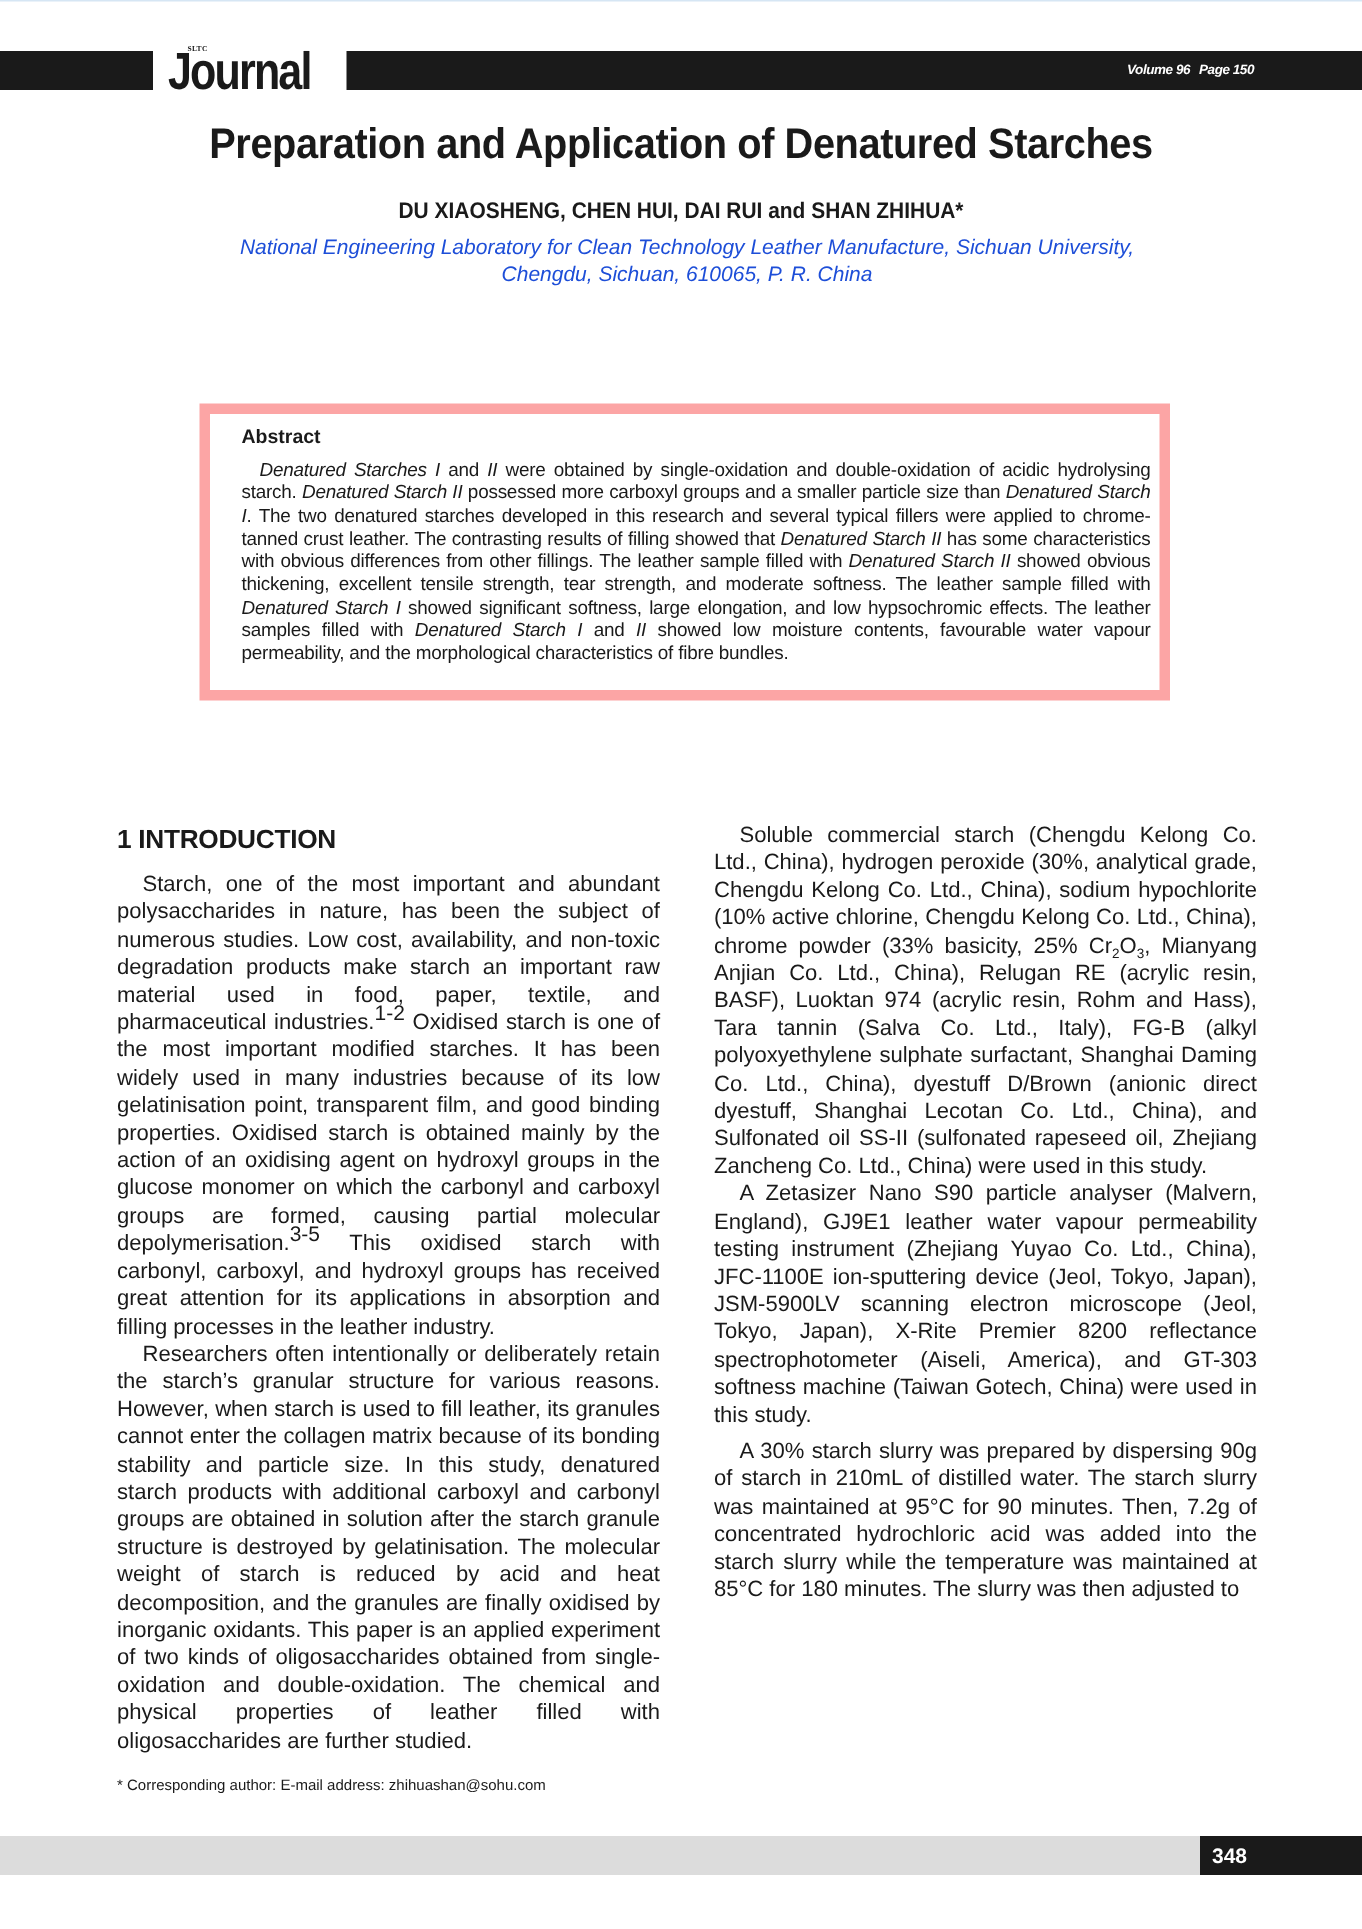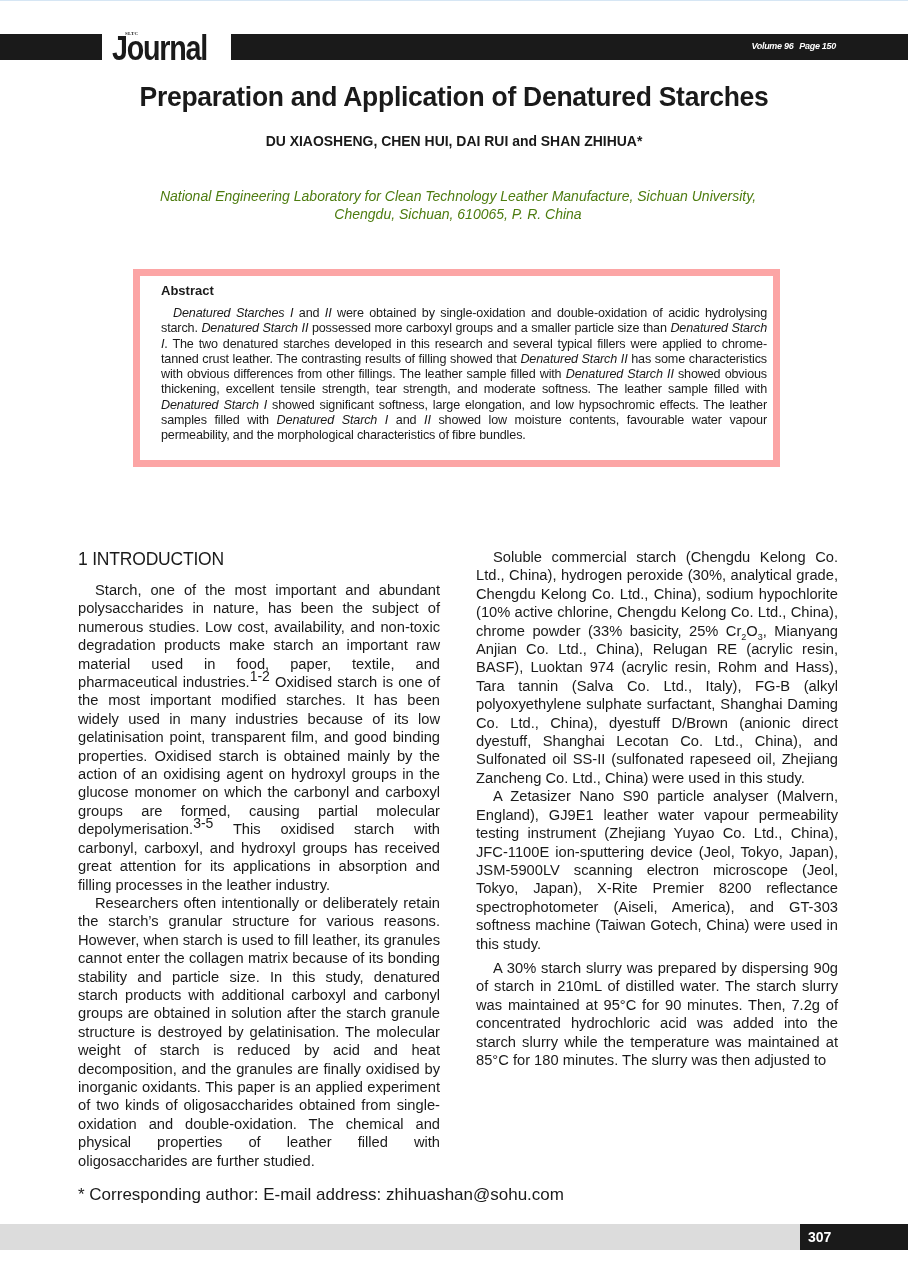--- a/index.html
+++ b/index.html
@@ -7,34 +7,34 @@
   .topline { position:absolute; left:0; top:0; width:908px; height:1px; background:#d6e6f4; }
   .hdr-bar-left { position:absolute; left:0; top:34px; width:102px; height:26px; background:#1a1a1a; }
   .hdr-bar-right { position:absolute; left:231px; top:34px; width:677px; height:26px; background:#1a1a1a; }
   .logo { position:absolute; left:110px; top:26px; width:118px; height:44px; }
   .logo .sltc { position:absolute; left:15px; top:5px; font-family:"Liberation Serif", serif; font-size:5px; font-weight:bold; letter-spacing:0.2px; color:#1a1a1a; }
   .logo .word { position:absolute; left:2px; top:2px; font-family:"Liberation Sans Narrow","Liberation Sans", sans-serif; font-size:35px; font-weight:bold; letter-spacing:-1.5px; transform:scaleX(0.82); transform-origin:left top; color:#1a1a1a; line-height:40px; }
   .volinfo { position:absolute; right:72px; top:41px; color:#fff; font-size:9px; font-style:italic; font-weight:bold; letter-spacing:-0.3px; }
   .volinfo span { margin-left:6px; }
   .title { position:absolute; left:0; width:908px; top:80px; text-align:center; font-size:28.5px; font-weight:bold; color:#1a1a1a; letter-spacing:-0.3px; transform:scaleX(0.93); transform-origin:center top; }
   .authors { position:absolute; left:0; width:908px; top:132px; text-align:center; font-size:15px; font-weight:bold; color:#1a1a1a; transform:scaleX(0.93); transform-origin:center top; }
-  .affil { position:absolute; left:120px; width:676px; top:155px; text-align:center; font-size:14px; font-style:italic; line-height:18px; color:#4d7c0f;margin-top:32px; }
+  .affil { position:absolute; left:120px; width:676px; top:155px; text-align:center; font-size:14px; font-style:italic; line-height:18px; color:#1d4ed8; }
   .abstract-box { position:absolute; left:133px; top:269px; width:647px; height:198px; border:7px solid #fca5a5; box-sizing:border-box; }
   .abstract-box h3 { position:absolute; left:21px; top:7px; margin:0; font-size:13px; font-weight:bold; }
   .abstract-box p { position:absolute; left:21px; top:30px; width:606px; margin:0; font-size:12.6px; line-height:15.3px; text-align:justify; text-indent:12px; letter-spacing:-0.15px; }
   .col { position:absolute; top:548px; width:362px; font-size:14.7px; line-height:18.4px; color:#1a1a1a; }
   .col-left { left:78px; }
   .col-right { left:476px; }
-  .col h2 { margin:0 0 11px 0; font-size:17.5px; font-weight:normal; line-height:22px; letter-spacing:-0.2px; }
+  .col h2 { margin:0 0 11px 0; font-size:17.5px; font-weight:bold; line-height:22px; letter-spacing:-0.2px; }
   .col h4 { margin:0 0 3px 0; font-size:14.8px; font-weight:bold; line-height:22px; }
   .col p { margin:0; text-align:justify; text-indent:17px; }
   .col sup { font-size:14px; line-height:0; vertical-align:super; }
   .col sub { font-size:9px; line-height:0; vertical-align:sub; }
   .gap-h4 { height:6px; }
-  .footnote { position:absolute; left:78px; top:1185px; font-size:17px; color:#1a1a1a; }
+  .footnote { position:absolute; left:78px; top:1185px; font-size:10px; color:#1a1a1a; }
   .foot-bar { position:absolute; left:0; top:1224px; width:800px; height:26px; background:#dcdcdc; }
   .foot-page { position:absolute; left:800px; top:1224px; width:108px; height:26px; background:#1a1a1a; color:#fff; font-weight:bold; font-size:14px; line-height:26px; }
   .foot-page span { margin-left:8px; }
 </style>
 </head>
 <body>
 
 <div class="topline"></div>
 
 <div class="hdr-bar-left"></div>
@@ -68,13 +68,13 @@
 <div class="col col-right">
   <p><span>Soluble commercial starch (Chengdu Kelong Co. Ltd., China), hydrogen peroxide (30%, analytical grade, Chengdu Kelong Co. Ltd., China), sodium hypochlorite (10% active chlorine, Chengdu Kelong Co. Ltd., China), chrome powder (33% basicity, 25% Cr</span><sub>2</sub><span>O</span><sub>3</sub><span>, Mianyang Anjian Co. Ltd., China), Relugan RE (acrylic resin, BASF), Luoktan 974 (acrylic resin, Rohm and Hass), Tara tannin (Salva Co. Ltd., Italy), FG-B (alkyl polyoxyethylene sulphate surfactant, Shanghai Daming Co. Ltd., China), dyestuff D/Brown (anionic direct dyestuff, Shanghai Lecotan Co. Ltd., China), and Sulfonated oil SS-II (sulfonated rapeseed oil, Zhejiang Zancheng Co. Ltd., China) were used in this study.</span></p>
   <p>A Zetasizer Nano S90 particle analyser (Malvern, England), GJ9E1 leather water vapour permeability testing instrument (Zhejiang Yuyao Co. Ltd., China), JFC-1100E ion-sputtering device (Jeol, Tokyo, Japan), JSM-5900LV scanning electron microscope (Jeol, Tokyo, Japan), X-Rite Premier 8200 reflectance spectrophotometer (Aiseli, America), and GT-303 softness machine (Taiwan Gotech, China) were used in this study.</p>
   <div class="gap-h4"></div>
   <p>A 30% starch slurry was prepared by dispersing 90g of starch in 210mL of distilled water. The starch slurry was maintained at 95°C for 90 minutes. Then, 7.2g of concentrated hydrochloric acid was added into the starch slurry while the temperature was maintained at 85°C for 180 minutes. The slurry was then adjusted to</p>
 </div>
 
 <div class="footnote">* Corresponding author: E-mail address: zhihuashan@sohu.com</div>
 
 <div class="foot-bar"></div>
-<div class="foot-page"><span>307</span></div>
+<div class="foot-page"><span>348</span></div>
 
 </body></html>

